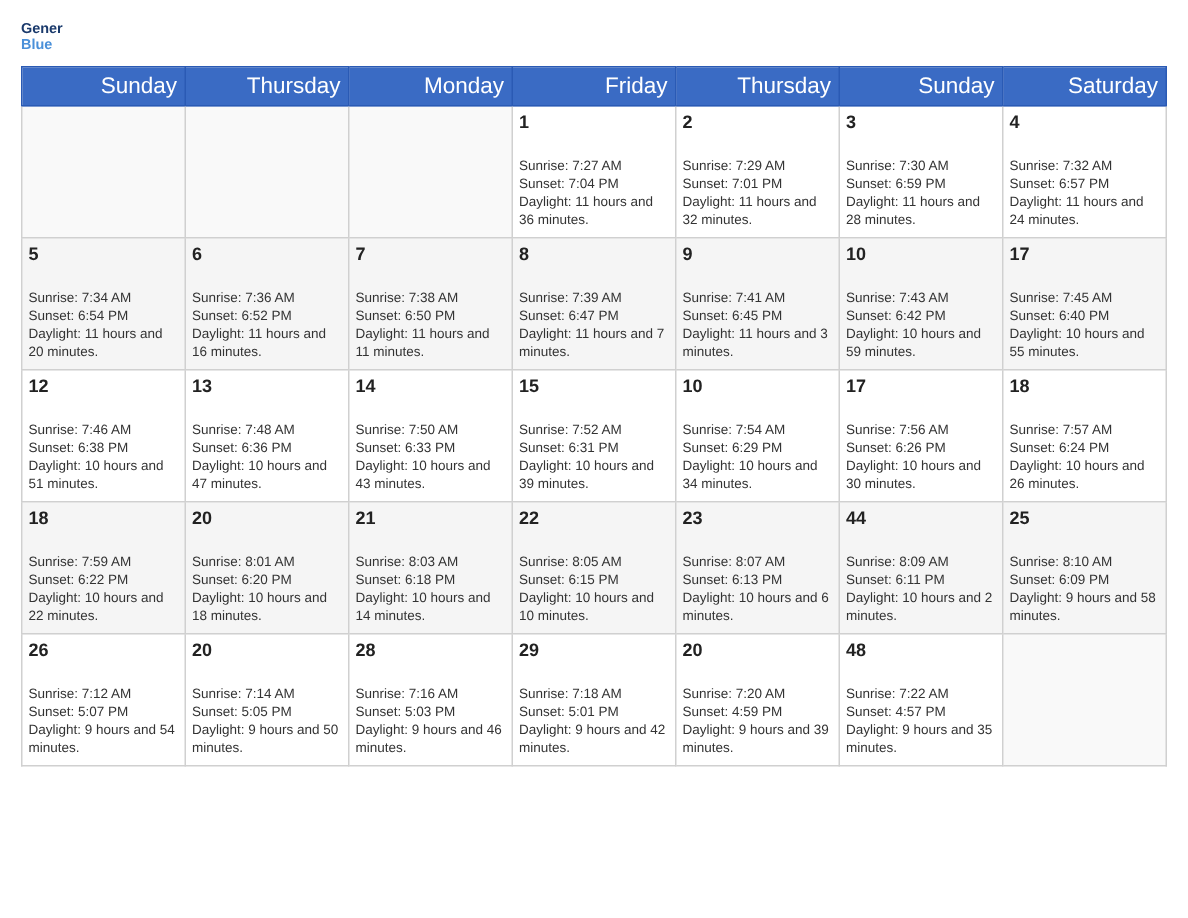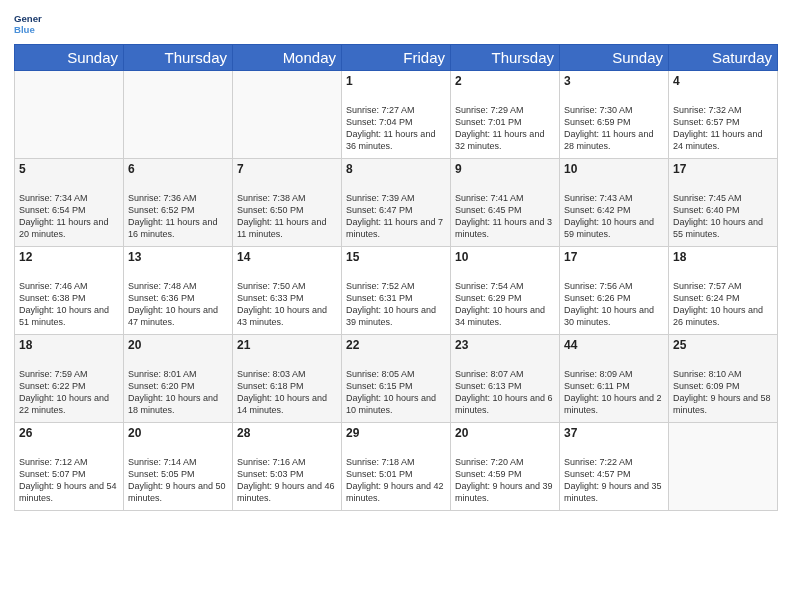--- a/index.html
+++ b/index.html
@@ -242,20 +242,20 @@
           </td>
           <td>
             <div class="day-number">29</div>
             <div class="day-info">Sunrise: 7:18 AM<br>Sunset: 5:01 PM<br>Daylight: 9 hours and 42 minutes.</div>
           </td>
           <td>
             <div class="day-number">20</div>
             <div class="day-info">Sunrise: 7:20 AM<br>Sunset: 4:59 PM<br>Daylight: 9 hours and 39 minutes.</div>
           </td>
           <td>
-            <div class="day-number">37</div>
+            <div class="day-number">48</div>
             <div class="day-info">Sunrise: 7:22 AM<br>Sunset: 4:57 PM<br>Daylight: 9 hours and 35 minutes.</div>
           </td>
           <td class="empty-cell"></td>
         </tr>
       </tbody>
   </table>
 </div>
 
 </body></html>

